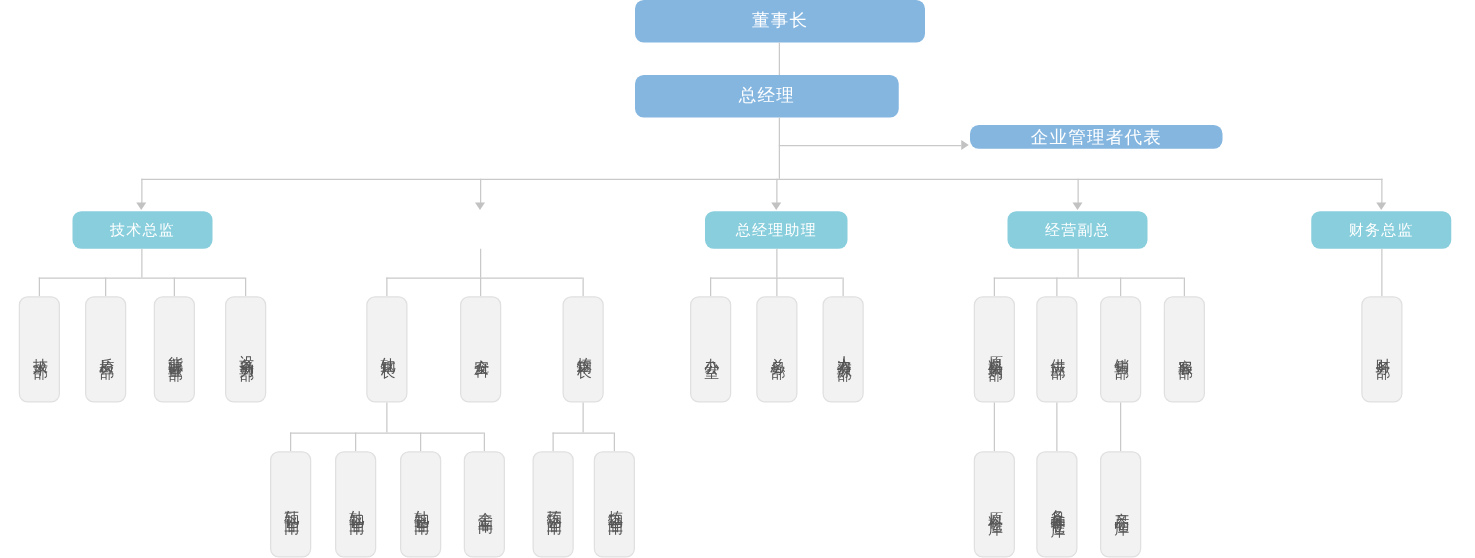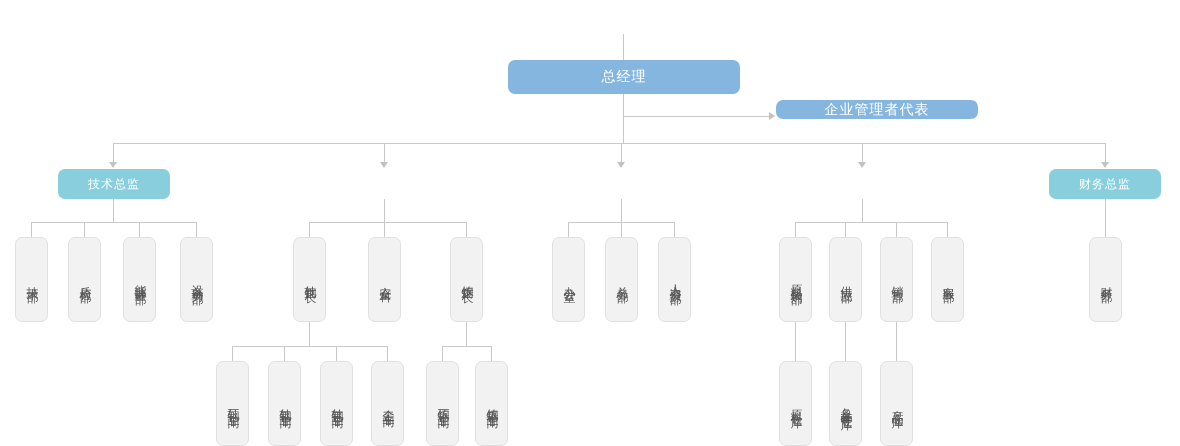--- a/index.html
+++ b/index.html
@@ -61,24 +61,27 @@
     letter-spacing:2px;
     line-height:1.15;
     padding:6px 0;
   }
 </style>
 </head>
 <body>
 
 <div id="chart">
 
+  <div class="node blue" style="left:508px;top:0px;width:232px;height:34px;">
+    <span>董事长</span>
+  </div>
 
   <div class="ln v" style="left:623px;top:34px;height:26px;"></div>
 
-  <div class="node blue" style="left:508px;top:60px;width:232px;height:34px;">
+  <div class="node blue" style="left:508px;top:60px;width:211px;height:34px;">
     <span>总经理</span>
   </div>
 
   <div class="ln v" style="left:623px;top:94px;height:49px;"></div>
 
   <div class="ln h" style="left:623px;top:116px;width:146px;"></div>
   <div class="arrow-right" style="left:769px;top:112px;"></div>
 
   <div class="node blue" style="left:776px;top:100px;width:202px;height:19px;">
     <span>企业管理者代表</span>
@@ -96,20 +99,26 @@
   <div class="arrow-down" style="left:617px;top:162px;"></div>
 
   <div class="ln v" style="left:862px;top:143px;height:21px;"></div>
   <div class="arrow-down" style="left:858px;top:162px;"></div>
 
   <div class="ln v" style="left:1105px;top:143px;height:21px;"></div>
   <div class="arrow-down" style="left:1101px;top:162px;"></div>
 
   <div class="node teal" style="left:58px;top:169px;width:112px;height:30px;">
     <span>技术总监</span>
+  </div>
+  <div class="node teal" style="left:564px;top:169px;width:114px;height:30px;">
+    <span>总经理助理</span>
+  </div>
+  <div class="node teal" style="left:806px;top:169px;width:112px;height:30px;">
+    <span>经营副总</span>
   </div>
   <div class="node teal" style="left:1049px;top:169px;width:112px;height:30px;">
     <span>财务总监</span>
   </div>
 
   <div class="ln v" style="left:113px;top:199px;height:23px;"></div>
   <div class="ln h" style="left:31px;top:222px;width:165px;"></div>
   <div class="ln v" style="left:31px;top:222px;height:15px;"></div>
   <div class="ln v" style="left:84px;top:222px;height:15px;"></div>
   <div class="ln v" style="left:139px;top:222px;height:15px;"></div>

